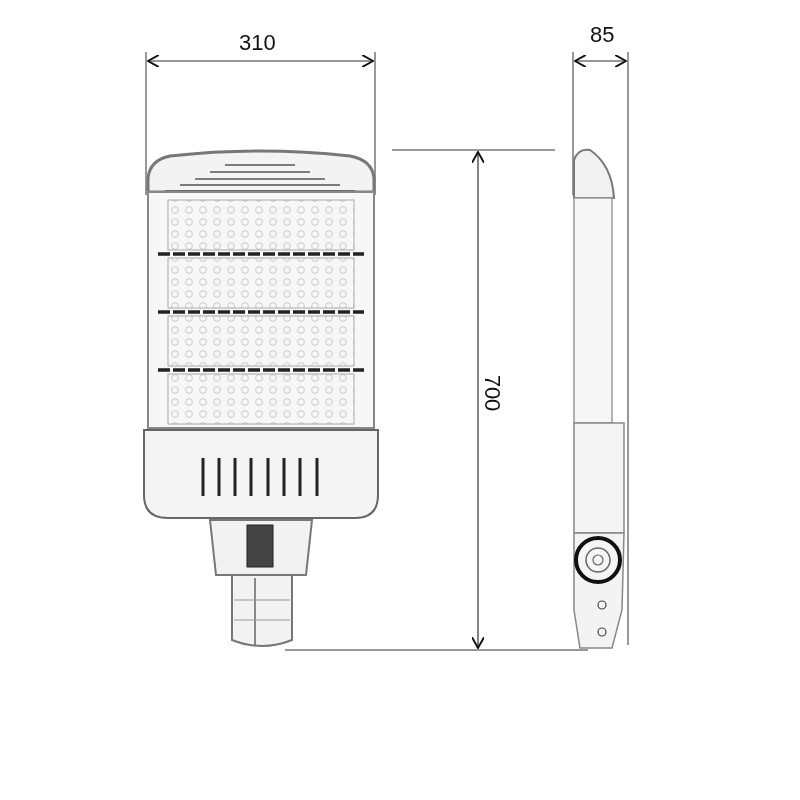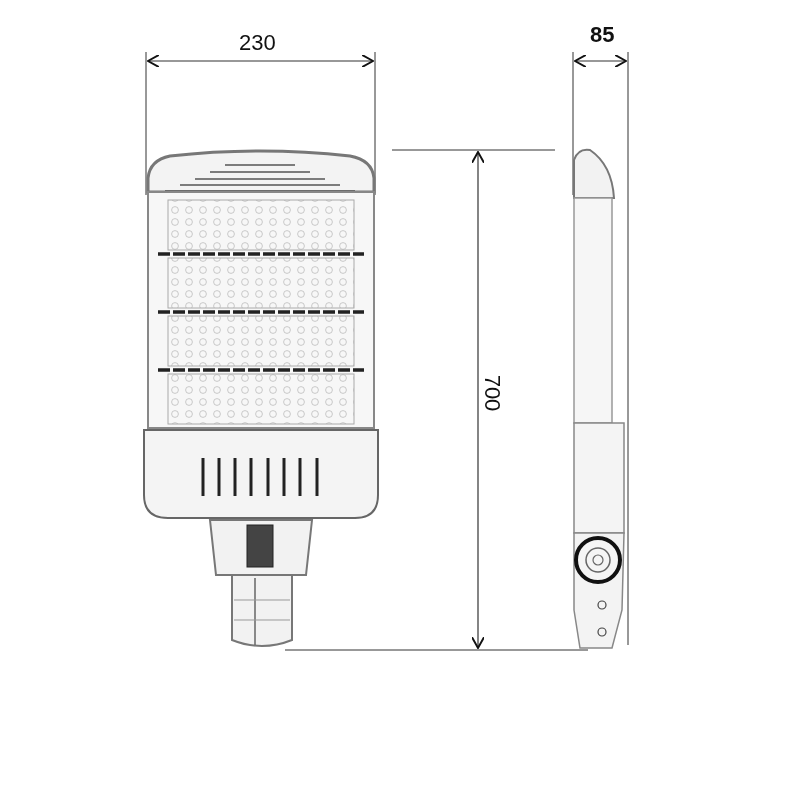--- a/index.html
+++ b/index.html
@@ -1,20 +1,20 @@
 <!DOCTYPE html>
 <html><head>
 <meta charset="utf-8">
 <style>
   html, body { margin:0; padding:0; background:#ffffff; }
   body { width:800px; height:800px; position:relative; overflow:hidden; font-family:"Liberation Sans", sans-serif; }
   svg { position:absolute; left:0; top:0; }
   .dim-label { position:absolute; font-family:"Liberation Sans", sans-serif; font-size:22px; color:#111; }
   #lbl-310 { left:239px; top:30px; }
-  #lbl-85 { left:590px; top:22px;font-weight:bold; }
+  #lbl-85 { left:590px; top:22px; }
   #lbl-700 { left:474px; top:380px; transform:rotate(90deg); transform-origin:center; }
 </style>
 </head>
 <body>
 
 <svg width="800" height="800" viewBox="0 0 800 800">
   <defs>
     <marker id="arr" markerWidth="10" markerHeight="10" refX="9" refY="5" orient="auto-start-reverse">
       <path d="M0,0 L9,5 L0,10" fill="none" stroke="#111" stroke-width="1.6"></path>
     </marker>
@@ -92,15 +92,15 @@
     <rect x="574" y="423" width="50" height="110" fill="#f4f4f4" stroke="#888" stroke-width="1.5"></rect>
     <path d="M574,533 L624,533 L622,610 L612,648 L580,648 L574,610 Z" fill="#f3f3f3" stroke="#888" stroke-width="1.5"></path>
     <circle cx="598" cy="560" r="22" fill="#f5f5f5" stroke="#111" stroke-width="4"></circle>
     <circle cx="598" cy="560" r="12" fill="none" stroke="#666" stroke-width="1.5"></circle>
     <circle cx="598" cy="560" r="5" fill="none" stroke="#666" stroke-width="1.2"></circle>
     <circle cx="602" cy="605" r="4" fill="none" stroke="#444" stroke-width="1.2"></circle>
     <circle cx="602" cy="632" r="4" fill="none" stroke="#444" stroke-width="1.2"></circle>
   </g>
 </svg>
 
-<div id="lbl-310" class="dim-label">230</div>
+<div id="lbl-310" class="dim-label">310</div>
 <div id="lbl-85" class="dim-label">85</div>
 <div id="lbl-700" class="dim-label">700</div>
 
 </body></html>

